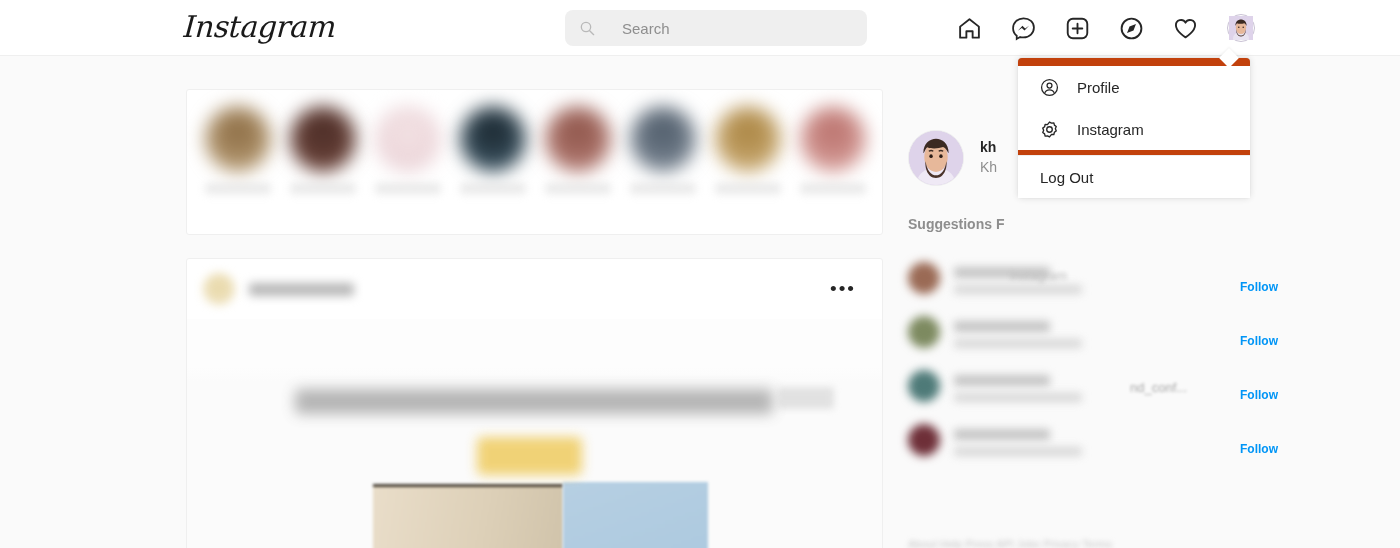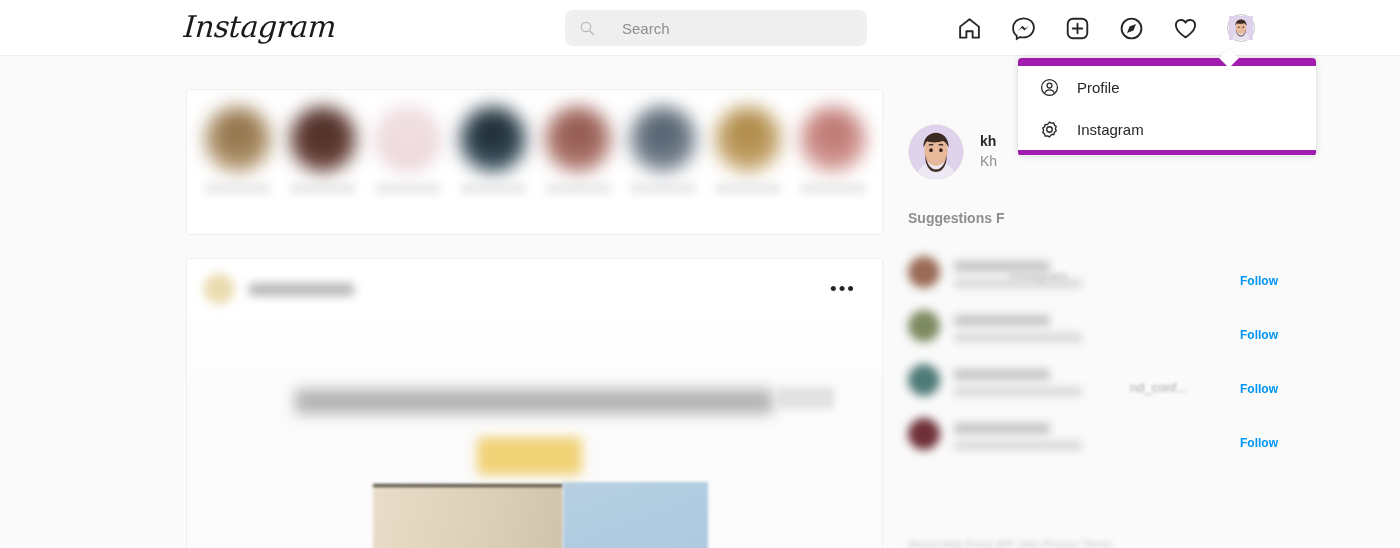--- a/index.html
+++ b/index.html
@@ -53,22 +53,22 @@
   }
   .avatar-img {
     width: 100%; height: 100%; border-radius: 50%;
     background: #d9cfe6; overflow: hidden; position: relative;
   }
   .avatar-img svg { width: 100%; height: 100%; display: block; }
 
   
   .dropdown {
     position: absolute; left: 1018px; top: 58px;
-    width: 298px;
-    background: #a21caf;
+    width: 232px;
+    background: #c2410c;
     border-radius: 4px;
     box-shadow: 0 0 6px 1px rgba(0,0,0,.0975), 0 0 1px 0 rgba(0,0,0,.16);
     z-index: 60;
     padding: 8px 0 0 0;
   }
   .dropdown:before {
     content: ""; position: absolute;
     top: -7px; left: 204px;
     width: 14px; height: 14px;
     background: #fff;
@@ -190,21 +190,21 @@
     position: absolute;
     right: 48px; top: 68px;
     width: 56px; height: 22px;
     background: #c9c9c9;
     border-radius: 3px;
     filter: blur(3.5px);
     opacity: .5;
   }
 
   
-  .sidebar { position: absolute; left: 908px; top: 110px; width: 370px; }
+  .sidebar { position: absolute; left: 908px; top: 116px; width: 370px; }
   .me-row { display: flex; align-items: center; height: 84px; }
   .me-avatar {
     width: 56px; height: 56px; border-radius: 50%;
     background: #d9cfe6; overflow: hidden;
     border: 1px solid #efefef;
     flex: 0 0 56px;
   }
   .me-avatar svg { width: 100%; height: 100%; display: block; }
   .me-text { margin-left: 16px; }
   .me-user { font-size: 14px; font-weight: 700; color: #262626; line-height: 19px; }
@@ -335,20 +335,23 @@
         <path d="M12 2.6l2.6 1.3 2.9-.2.7 2.8 2.3 1.8-1.1 2.7 1.1 2.7-2.3 1.8-.7 2.8-2.9-.2L12 21.4l-2.6-1.3-2.9.2-.7-2.8-2.3-1.8 1.1-2.7-1.1-2.7 2.3-1.8.7-2.8 2.9.2z"></path>
         <circle cx="12" cy="12" r="3.5"></circle>
       </svg>
     </span>
     <span class="menu-label">Instagram</span>
   </div>
 
 
   <div class="menu-divider"></div>
 
+  <div class="menu-item logout">
+    <span class="menu-label">Log Out</span>
+  </div>
 </div>
 
 <div class="stories">
   <div class="stories-track">
     <div class="story">
       <div class="story-ring" style="background:radial-gradient(circle at 50% 40%, #8a6a42, #c9b089)"></div>
       <div class="story-name"></div>
     </div>
     <div class="story">
       <div class="story-ring" style="background:radial-gradient(circle at 50% 40%, #4a2c26, #7b4f44)"></div>

